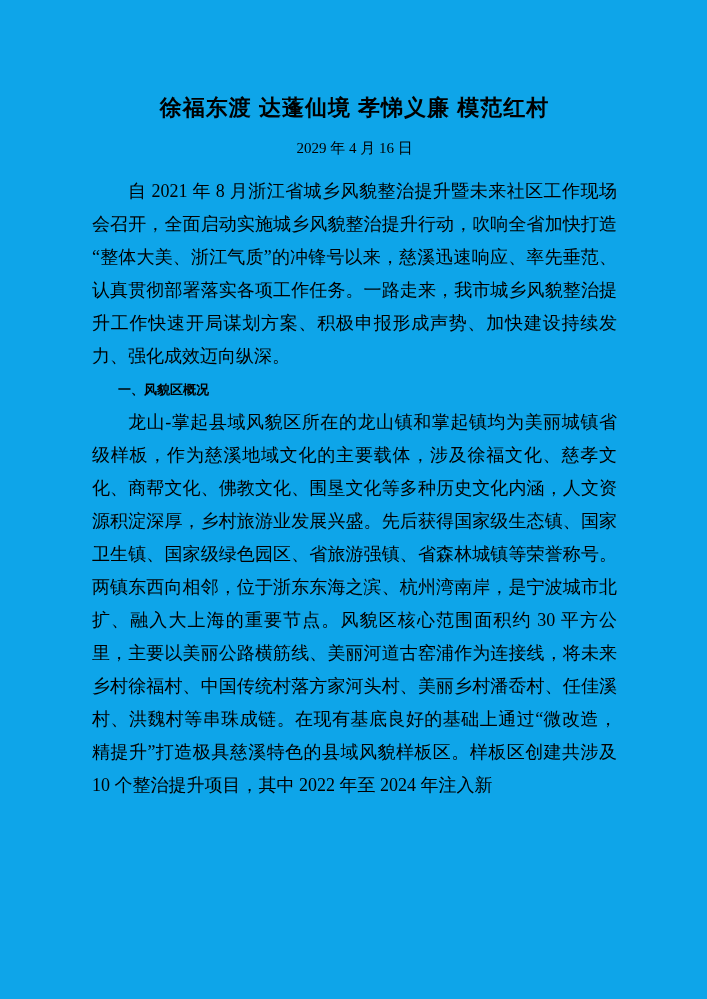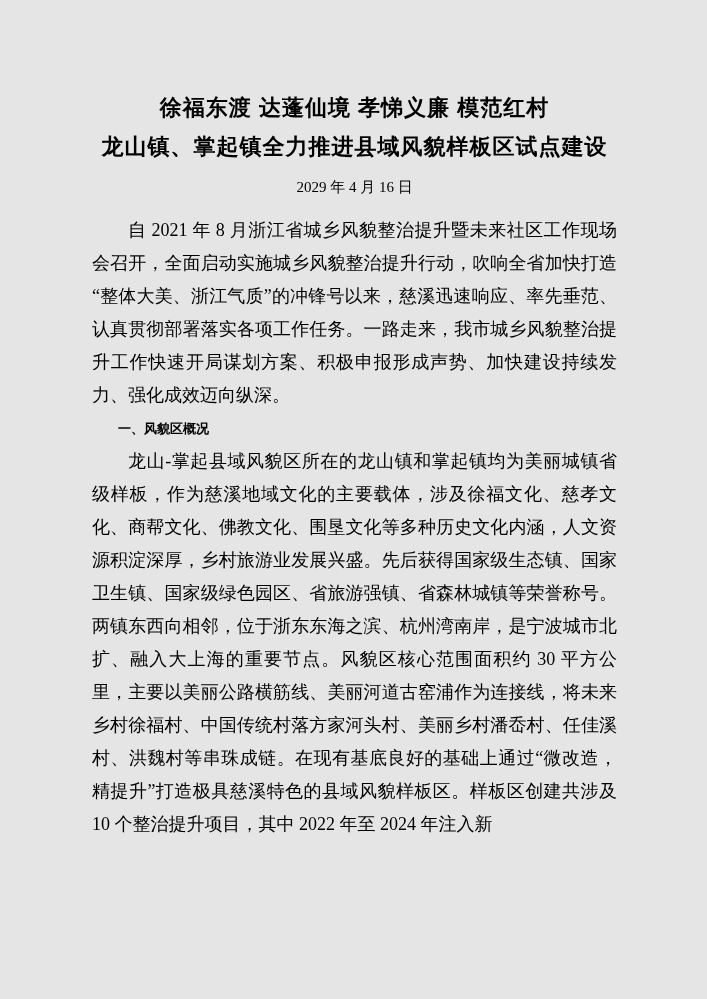--- a/index.html
+++ b/index.html
@@ -5,21 +5,21 @@
   html, body {
     margin: 0;
     padding: 0;
     background: #ffffff;
   }
   .page {
     position: relative;
     width: 707px;
     height: 999px;
     box-sizing: border-box;
-    background: #e5e5e5;
+    background: #0ea5e9;
     color: #000000;
     padding: 88px 90px 40px 92px;
     overflow: hidden;
     font-family: "Liberation Serif", "DejaVu Serif", serif;
   }
   .doc-title {
     margin: 0;
     text-align: center;
     font-family: "Liberation Sans", "DejaVu Sans", sans-serif;
     font-weight: bold;
@@ -65,21 +65,20 @@
     line-height: 33px;
     text-indent: 2em;
     color: #000000;
   }
 </style>
 </head>
 <body>
 
 <div class="page">
   <h1 class="doc-title">徐福东渡 达蓬仙境 孝悌义廉 模范红村</h1>
-  <h1 class="doc-title">龙山镇、掌起镇全力推进县域风貌样板区试点建设</h1>
   <div class="doc-date">2029 年 4 月 16 日</div>
 
   <div class="doc-body">
     <p class="body-para">自 2021 年 8 月浙江省城乡风貌整治提升暨未来社区工作现场会召开，全面启动实施城乡风貌整治提升行动，吹响全省加快打造“整体大美、浙江气质”的冲锋号以来，慈溪迅速响应、率先垂范、认真贯彻部署落实各项工作任务。一路走来，我市城乡风貌整治提升工作快速开局谋划方案、积极申报形成声势、加快建设持续发力、强化成效迈向纵深。</p>
     <h2 class="section-heading">一、风貌区概况</h2>
     <p class="body-para">龙山-掌起县域风貌区所在的龙山镇和掌起镇均为美丽城镇省级样板，作为慈溪地域文化的主要载体，涉及徐福文化、慈孝文化、商帮文化、佛教文化、围垦文化等多种历史文化内涵，人文资源积淀深厚，乡村旅游业发展兴盛。先后获得国家级生态镇、国家卫生镇、国家级绿色园区、省旅游强镇、省森林城镇等荣誉称号。两镇东西向相邻，位于浙东东海之滨、杭州湾南岸，是宁波城市北扩、融入大上海的重要节点。风貌区核心范围面积约 30 平方公里，主要以美丽公路横筋线、美丽河道古窑浦作为连接线，将未来乡村徐福村、中国传统村落方家河头村、美丽乡村潘岙村、任佳溪村、洪魏村等串珠成链。在现有基底良好的基础上通过“微改造，精提升”打造极具慈溪特色的县域风貌样板区。样板区创建共涉及 10 个整治提升项目，其中 2022 年至 2024 年注入新</p>
   </div>
 </div>
 
 </body></html>

